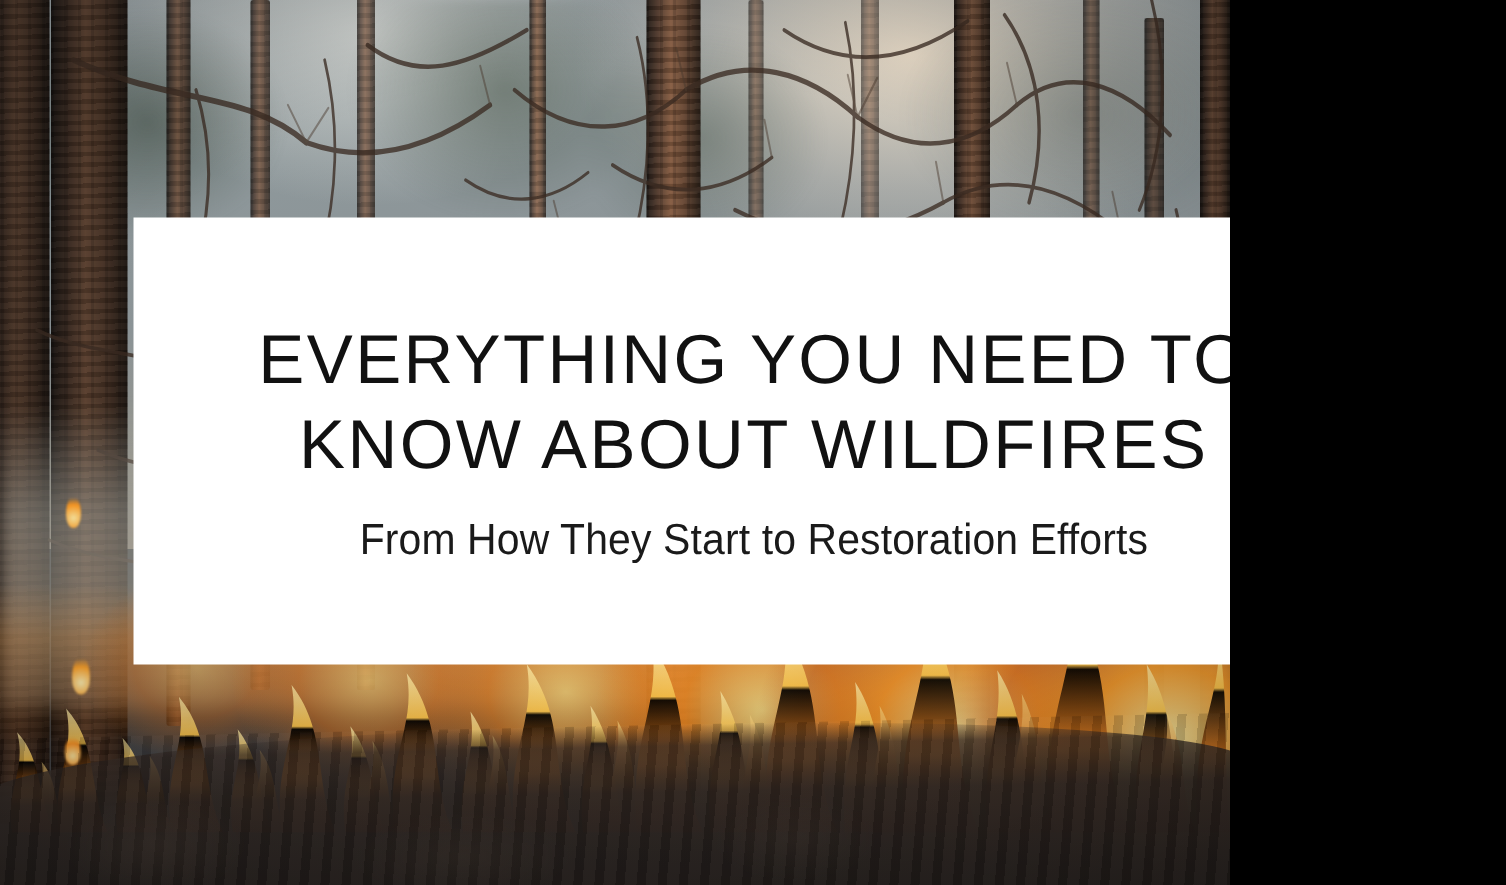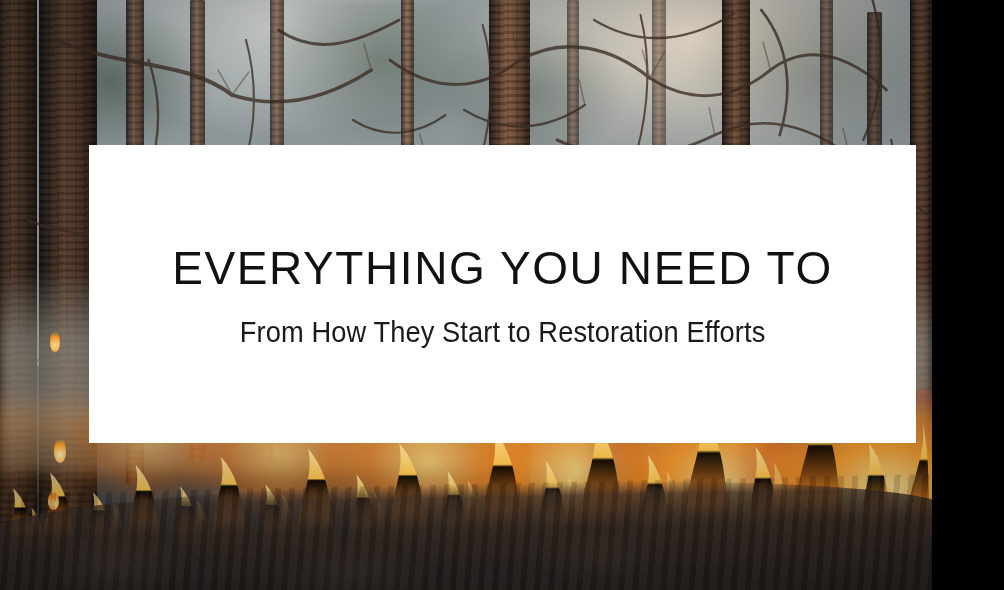--- a/index.html
+++ b/index.html
@@ -4,21 +4,21 @@
 <style>
   html, body {
     margin: 0;
     padding: 0;
     background: #000;
   }
   * { box-sizing: border-box; }
 
   .banner {
     position: relative;
-    width: 932px;
+    width: 820px;
     height: 590px;
     overflow: hidden;
     font-family: "Liberation Sans", sans-serif;
     background: #3d4349;
   }
 
   
   .photo {
     position: absolute;
     inset: 0;
@@ -309,17 +309,17 @@
     <div style="position:absolute;left:5.4%;top:56%;width:10px;height:22px;border-radius:50% 50% 50% 50%/60% 60% 40% 40%;background:radial-gradient(circle at 50% 70%, #ffe9a0, #ff9a22 55%, rgba(200,70,10,0) 85%);filter:blur(0.6px);"></div>
     <div style="position:absolute;left:5.8%;top:74%;width:12px;height:26px;border-radius:50%/60% 60% 40% 40%;background:radial-gradient(circle at 50% 70%, #fff0b4, #ffa42c 55%, rgba(200,70,10,0) 85%);filter:blur(0.6px);"></div>
     <div style="position:absolute;left:5.2%;top:83%;width:11px;height:20px;border-radius:50%/60% 60% 40% 40%;background:radial-gradient(circle at 50% 70%, #ffe9a0, #ff9422 55%, rgba(200,70,10,0) 85%);filter:blur(0.6px);"></div>
 
     <div class="soil"></div>
 
     <div class="grade"></div>
   </div>
 
   <div class="card">
-    <h1 class="title"><span>EVERYTHING YOU NEED TO</span><br></h1>
+    <h1 class="title"><span>EVERYTHING YOU NEED TO</span><br><span>KNOW ABOUT WILDFIRES</span></h1>
     <p class="subtitle">From How They Start to Restoration Efforts</p>
   </div>
 
 </div>
 
 </body></html>

